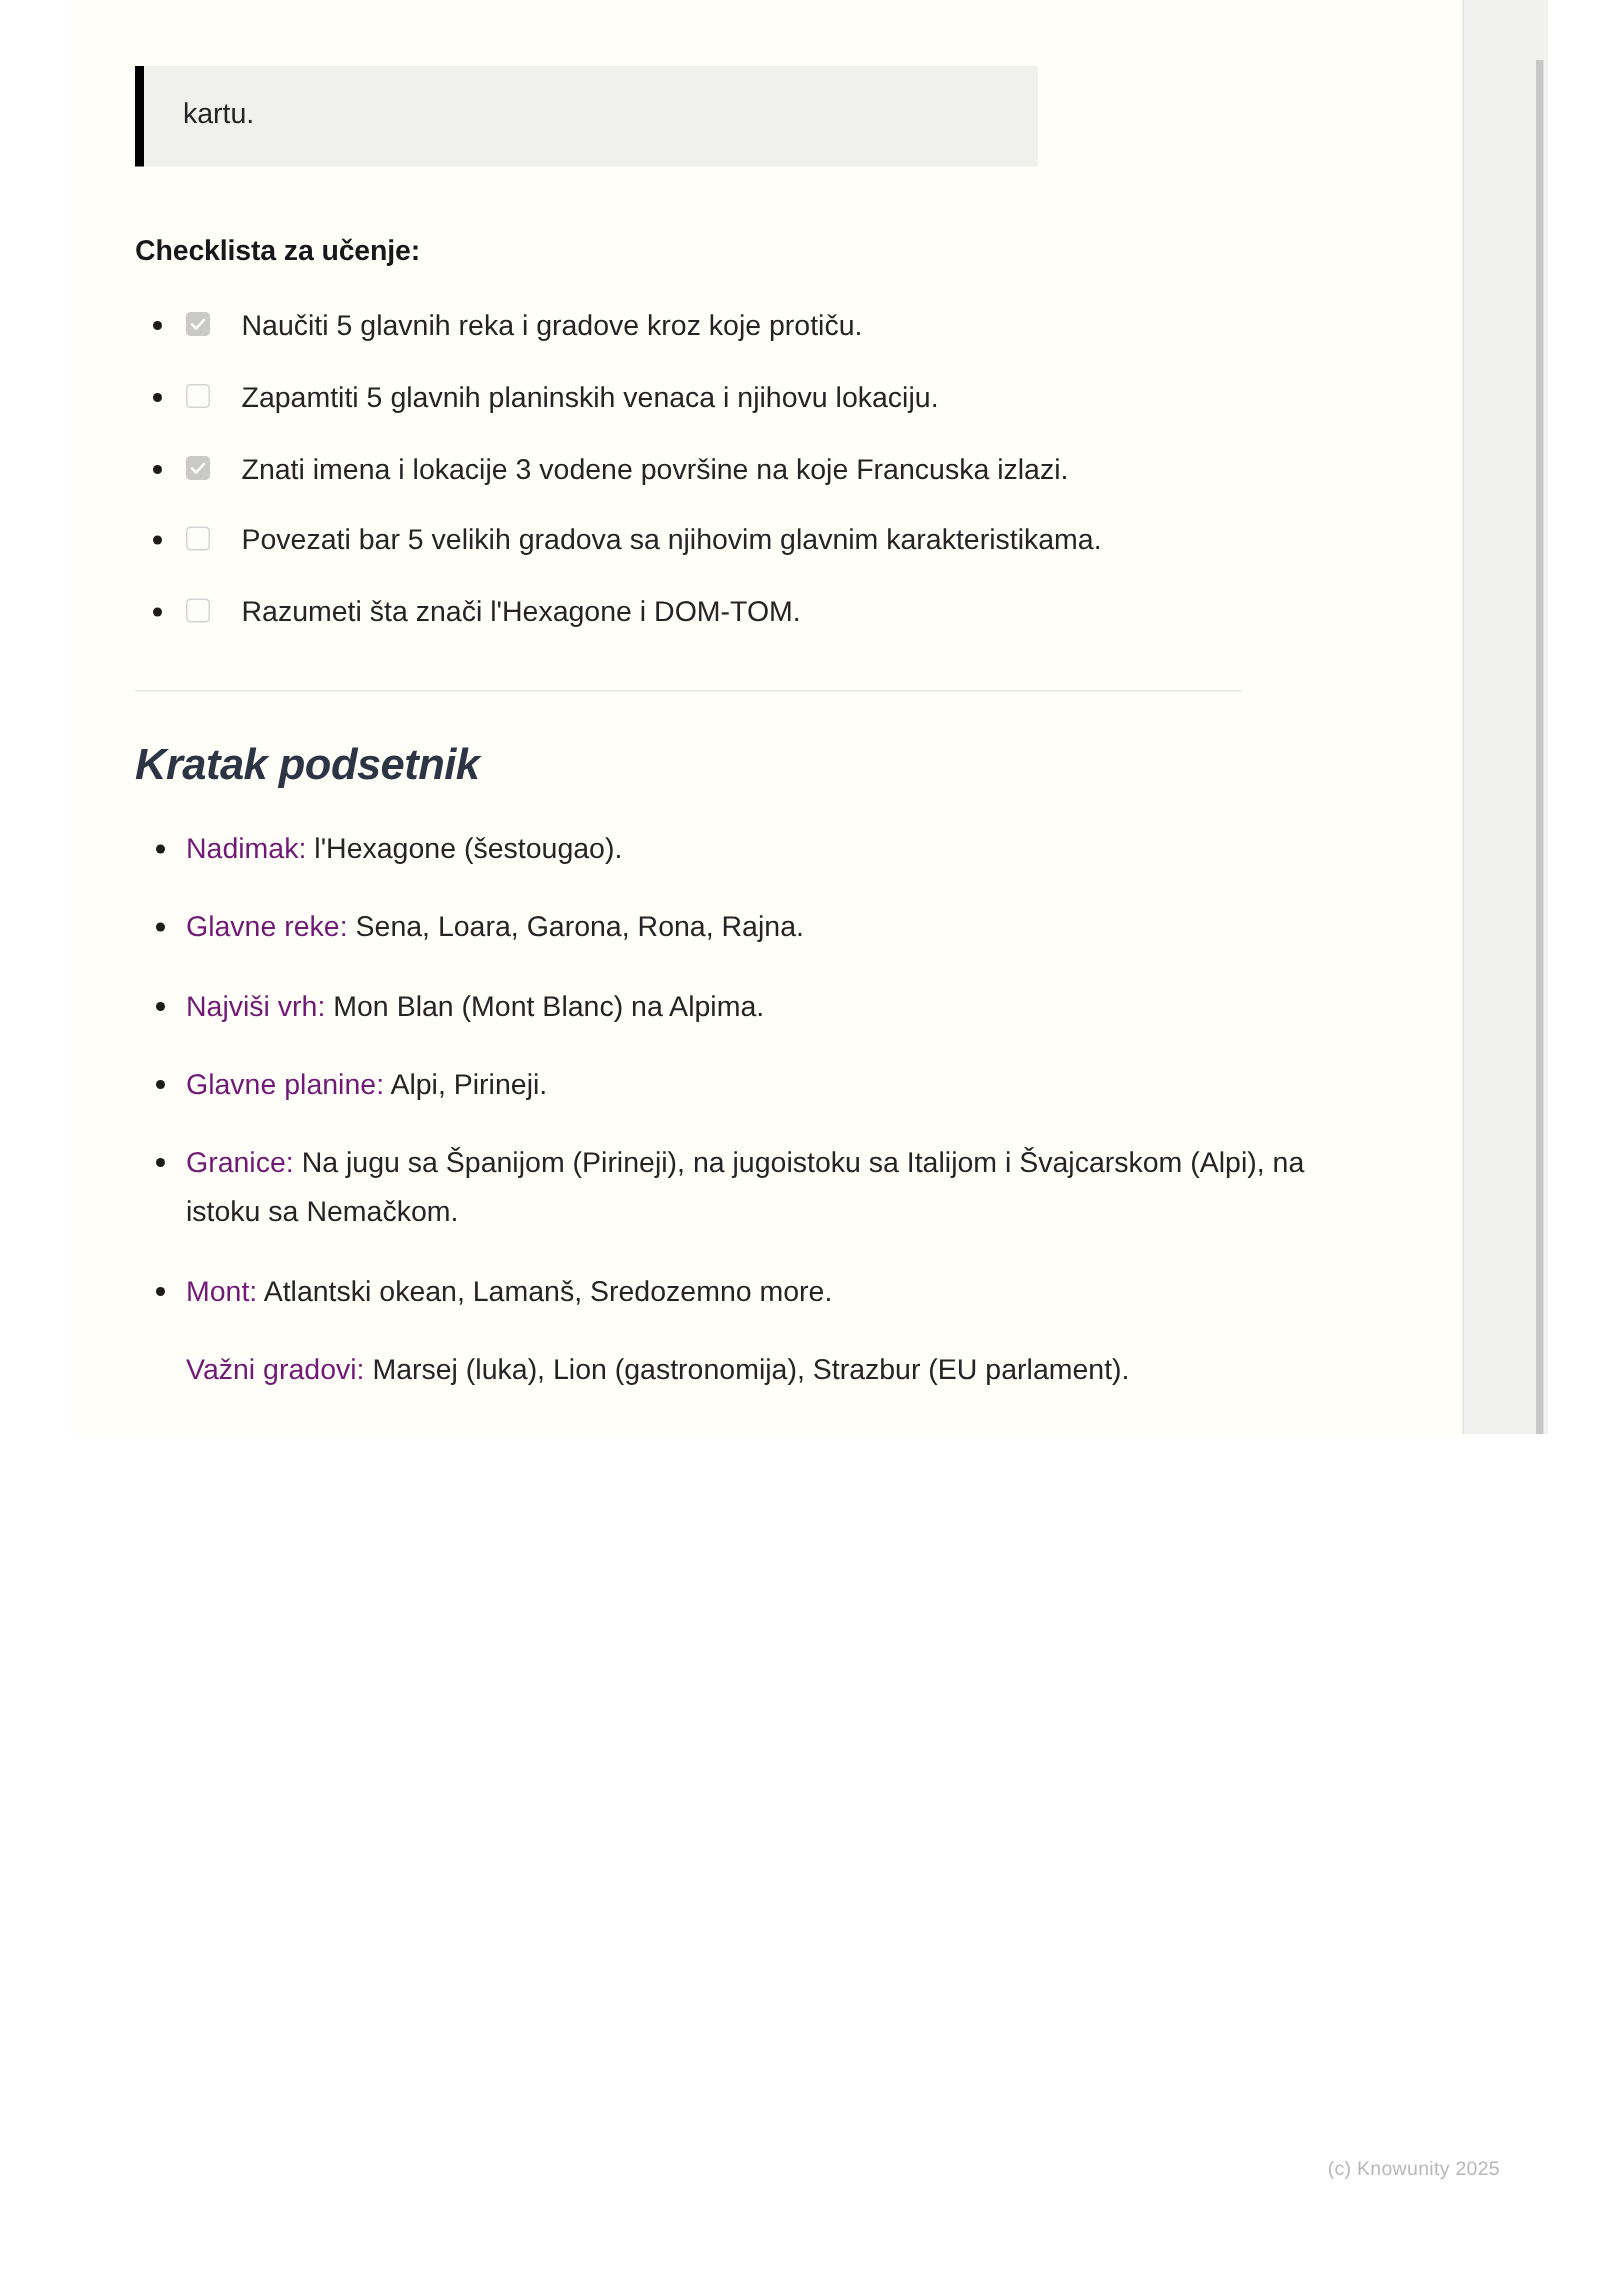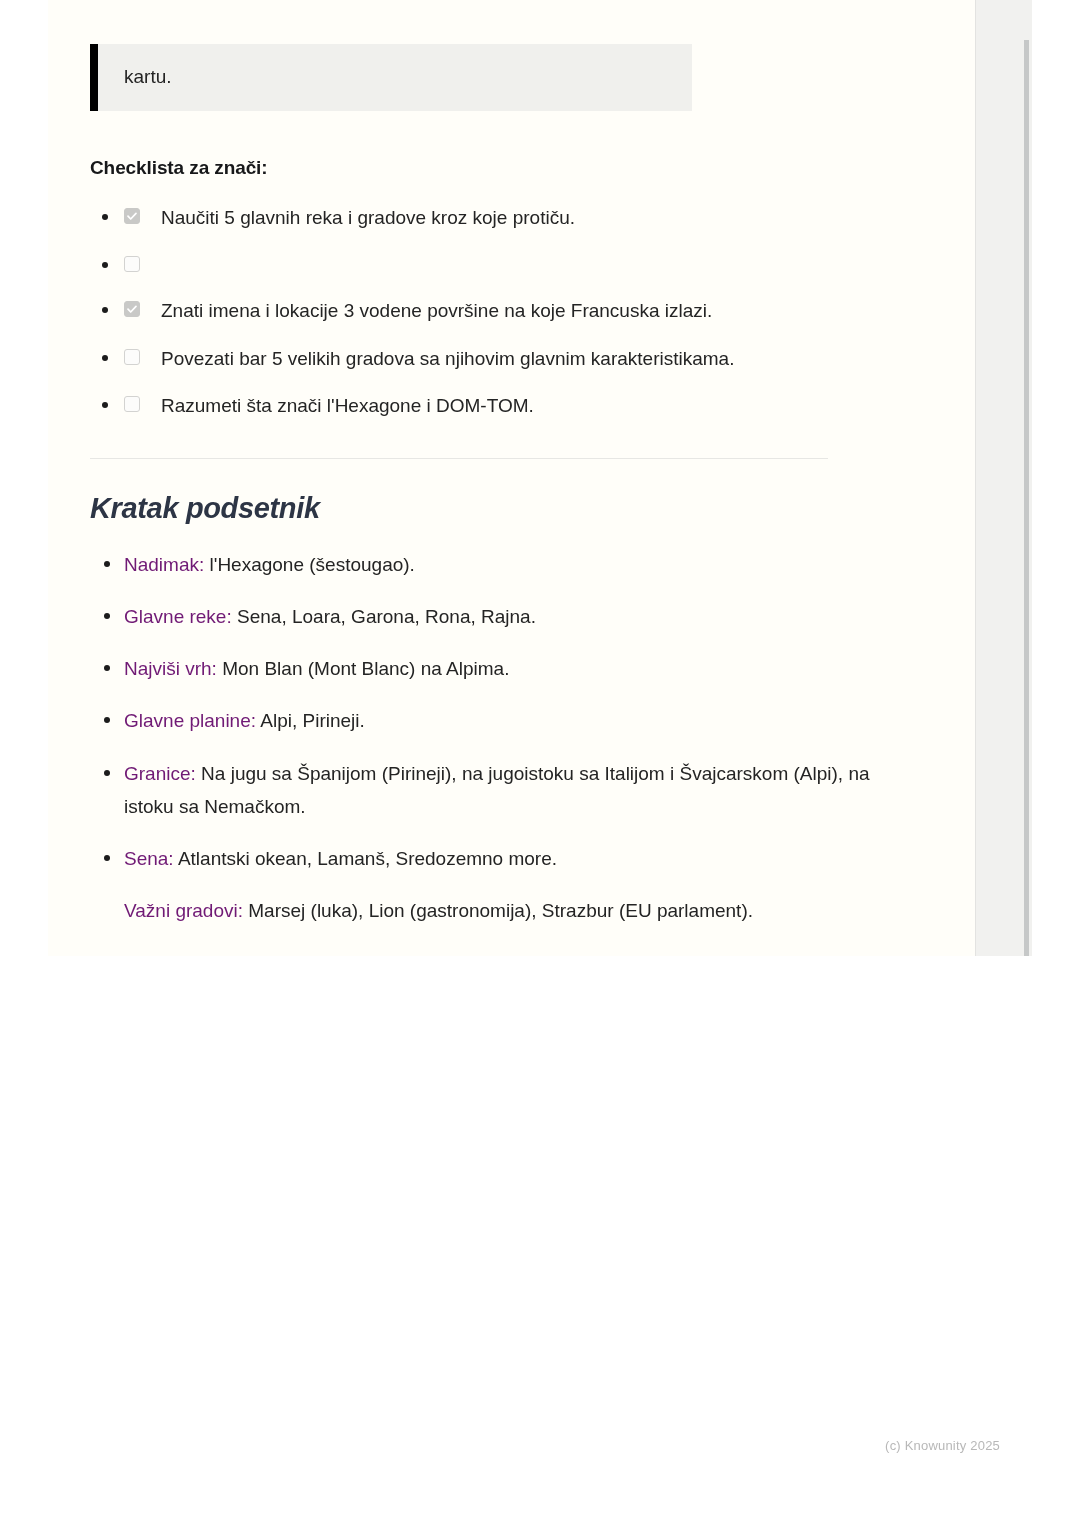--- a/index.html
+++ b/index.html
@@ -51,21 +51,21 @@
     position: absolute;
     left: 42px;
     top: 0;
     width: 790px;
   }
 
   
   .blockquote {
     margin: 44px 0 0 0;
     background: #f0f0ed;
-    border-left: 8px solid #000000;
+    border-left: 6px solid #000000;
     padding: 18px 20px 20px 26px;
     box-sizing: border-box;
     width: 602px;
   }
   .blockquote-text {
     font-size: 19px;
     line-height: 1.55;
     color: #242424;
   }
 
@@ -185,37 +185,38 @@
 
   <div id="scroll-track"></div>
   <div id="scroll-thumb"></div>
 
   <div id="content">
 
     <div class="blockquote">
       <div class="blockquote-text">kartu.</div>
     </div>
 
-    <p class="sub-heading">Checklista za znači:</p>
+    <p class="sub-heading">Checklista za učenje:</p>
 
     <ul class="checklist">
       <li>
         <span class="dot"></span>
         <span class="cbox on">
           <svg width="14" height="14" viewBox="0 0 14 14">
               <path d="M3 7.2 L5.7 10 L11 4.3" fill="none" stroke="#ffffff" stroke-width="1.7" stroke-linecap="round" stroke-linejoin="round"></path>
             </svg>
         </span>
         <span>Naučiti 5 glavnih reka i gradove kroz koje protiču.</span>
       </li>
       <li>
         <span class="dot"></span>
         <span class="cbox off">
           
         </span>
+        <span>Zapamtiti 5 glavnih planinskih venaca i njihovu lokaciju.</span>
       </li>
       <li>
         <span class="dot"></span>
         <span class="cbox on">
           <svg width="14" height="14" viewBox="0 0 14 14">
               <path d="M3 7.2 L5.7 10 L11 4.3" fill="none" stroke="#ffffff" stroke-width="1.7" stroke-linecap="round" stroke-linejoin="round"></path>
             </svg>
         </span>
         <span>Znati imena i lokacije 3 vodene površine na koje Francuska izlazi.</span>
       </li>
@@ -260,21 +261,21 @@
         <b>Glavne planine:</b>
         <span>Alpi, Pirineji.</span>
       </li>
       <li>
         <span class="dot"></span>
         <b>Granice:</b>
         <span>Na jugu sa Španijom (Pirineji), na jugoistoku sa Italijom i Švajcarskom (Alpi), na istoku sa Nemačkom.</span>
       </li>
       <li>
         <span class="dot"></span>
-        <b>Sena:</b>
+        <b>Mont:</b>
         <span>Atlantski okean, Lamanš, Sredozemno more.</span>
       </li>
       <li>
         
         <b>Važni gradovi:</b>
         <span>Marsej (luka), Lion (gastronomija), Strazbur (EU parlament).</span>
       </li>
     </ul>
 
   </div>

